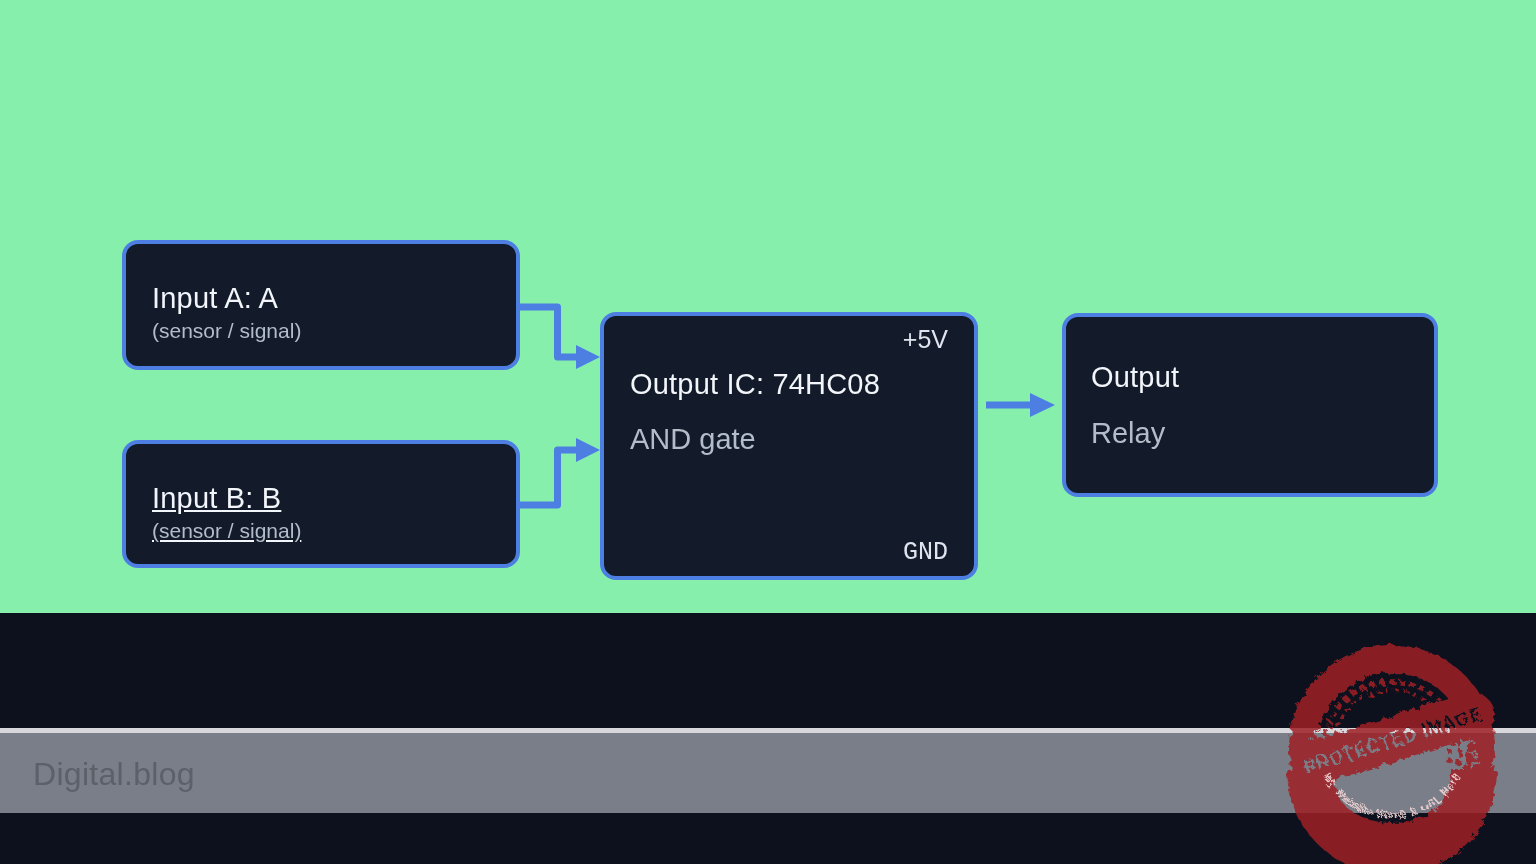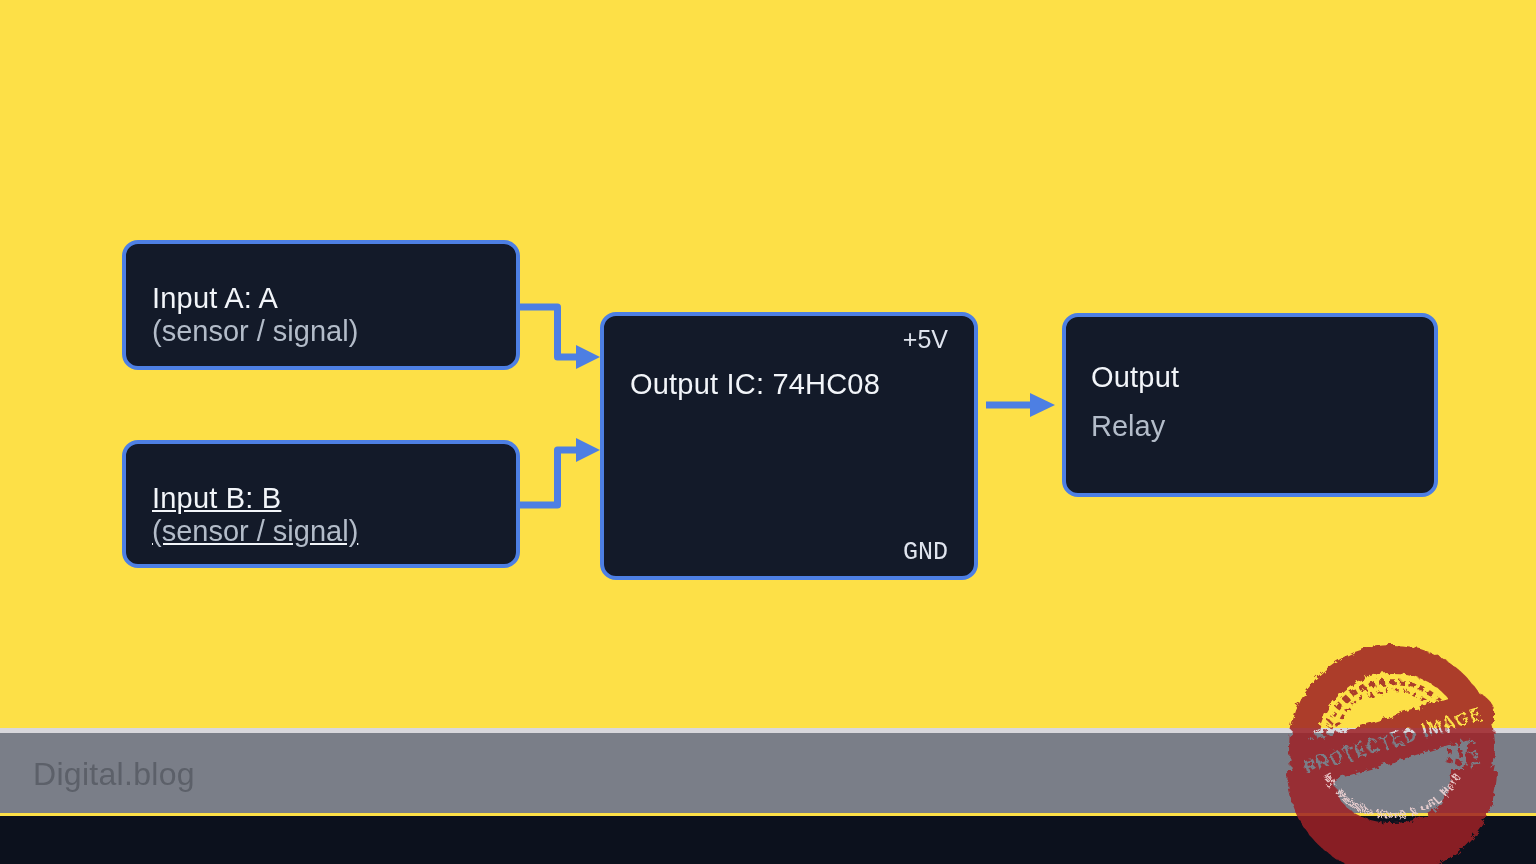--- a/index.html
+++ b/index.html
@@ -7,54 +7,54 @@
     padding: 0;
     width: 1536px;
     height: 864px;
     overflow: hidden;
     background: #0c111d;
     font-family: "Liberation Sans", sans-serif;
   }
   .stage {
     position: relative;
     width: 1536px;
-    height: 816px;
-    background: #fde047;
+    height: 613px;
+    background: #86efac;
   }
   
   .node {
     position: absolute;
     background: #131a29;
     border: 4px solid #4d7fe3;
     border-radius: 16px;
     box-sizing: border-box;
     color: #f2f5f9;
   }
   .node-title {
     font-size: 29px;
     line-height: 36px;
     color: #f2f5f9;
     letter-spacing: 0.2px;
   }
   .node-sub {
-    font-size: 29px;
+    font-size: 21px;
     line-height: 30px;
     color: #b3bcc9;
   }
   .node-sub-lg {
     font-size: 29px;
     line-height: 36px;
     color: #b3bcc9;
   }
   #input-a { left: 122px; top: 240px; width: 398px; height: 130px; padding: 36px 20px 0 26px; }
   #input-b { left: 122px; top: 440px; width: 398px; height: 128px; padding: 36px 20px 0 26px; text-decoration: underline; }
   #ic-box  { left: 600px; top: 270px; width: 378px; height: 268px; padding: 50px 20px 0 26px; margin-top: 42px; }
   #out-box { left: 1062px; top: 313px; width: 376px; height: 184px; padding: 42px 20px 12px 25px; }
   #ic-box .node-sub-lg { margin-top: 19px; }
-  #out-box .node-sub-lg { margin-top: 13px; }
+  #out-box .node-sub-lg { margin-top: 20px; }
   .corner-label {
     position: absolute;
     font-size: 25px;
     color: #dfe4ee;
   }
   #ic-power  { top: 9px;  right: 26px; }
   #ic-ground { bottom: 9px; right: 26px; font-family: Liberation Mono, monospace; }
   
   #wires {
     position: absolute;
@@ -100,20 +100,21 @@
   </div>
 
   <div class="node" id="input-b">
     <div class="node-title">Input B: B</div>
     <div class="node-sub">(sensor / signal)</div>
   </div>
 
   <div class="node" id="ic-box">
     <div class="corner-label" id="ic-power">+5V</div>
     <div class="node-title">Output IC: 74HC08</div>
+    <div class="node-sub-lg">AND gate</div>
     <div class="corner-label" id="ic-ground">GND</div>
   </div>
 
   <div class="node" id="out-box">
     <div class="node-title">Output</div>
     <div class="node-sub-lg">Relay</div>
   </div>
 
   <svg id="wires" width="1536" height="864" viewBox="0 0 1536 864">
     <g stroke="#4d7fe3" stroke-width="7" fill="none" stroke-linejoin="round">

